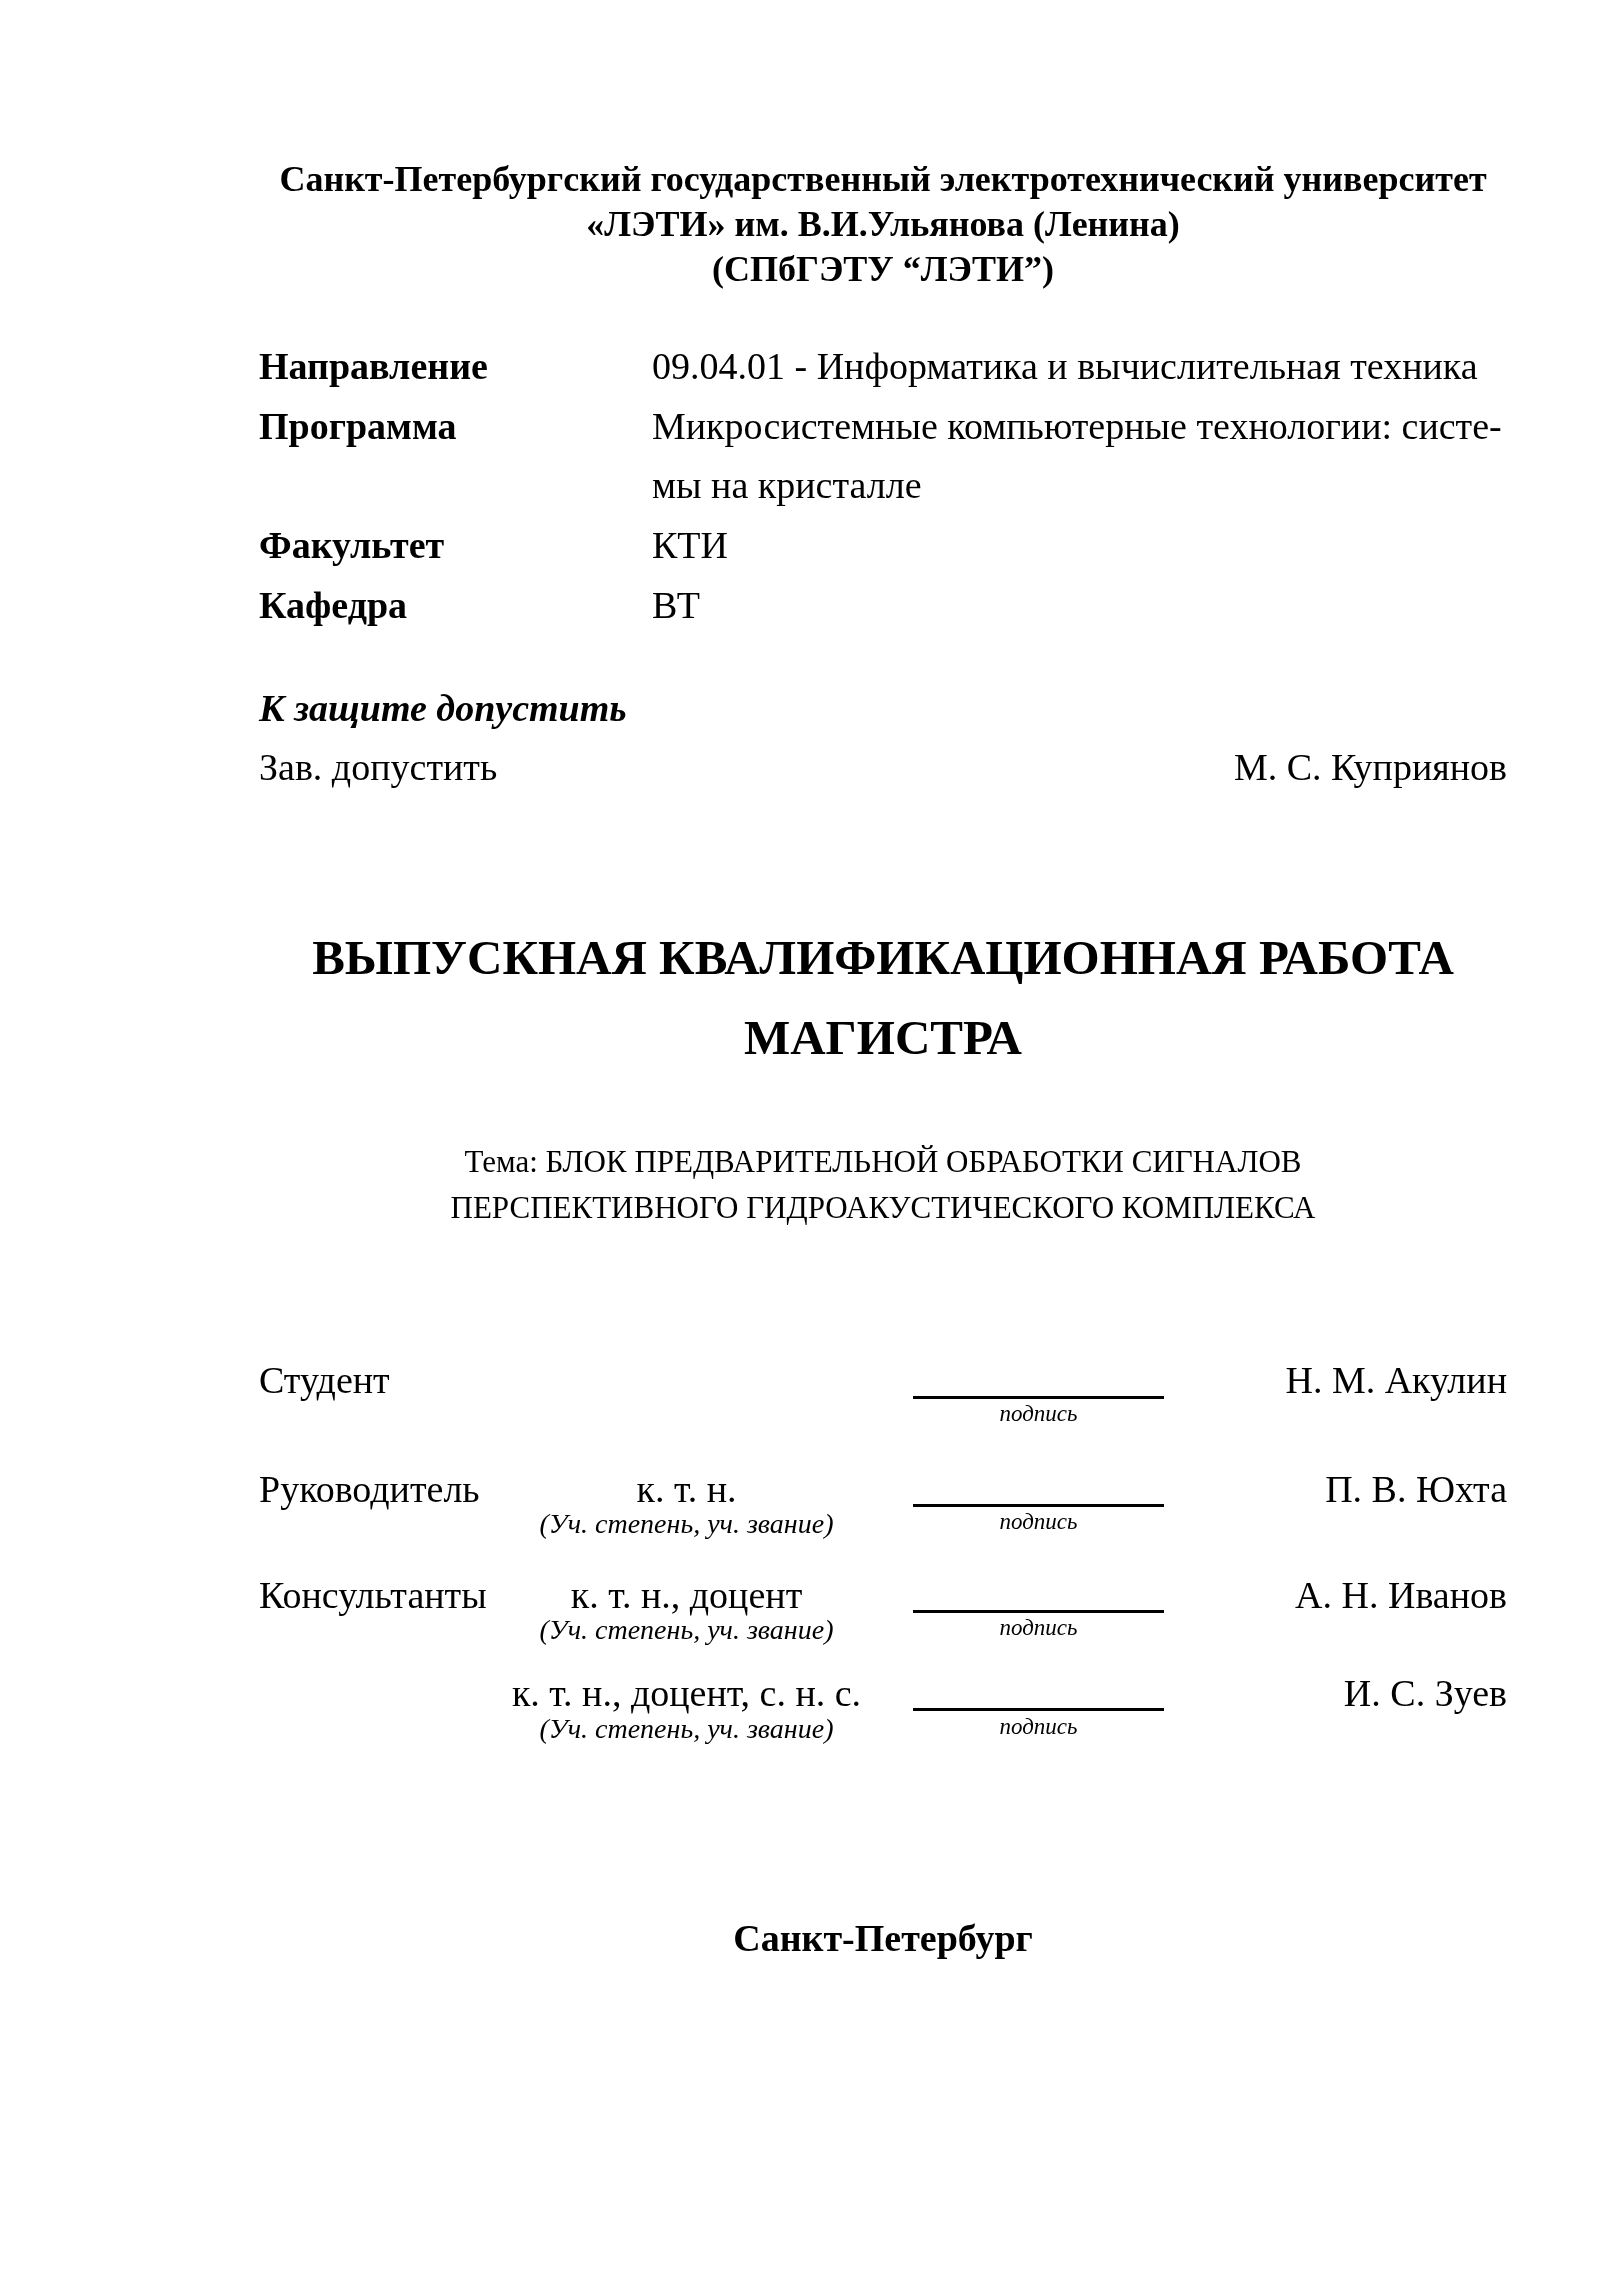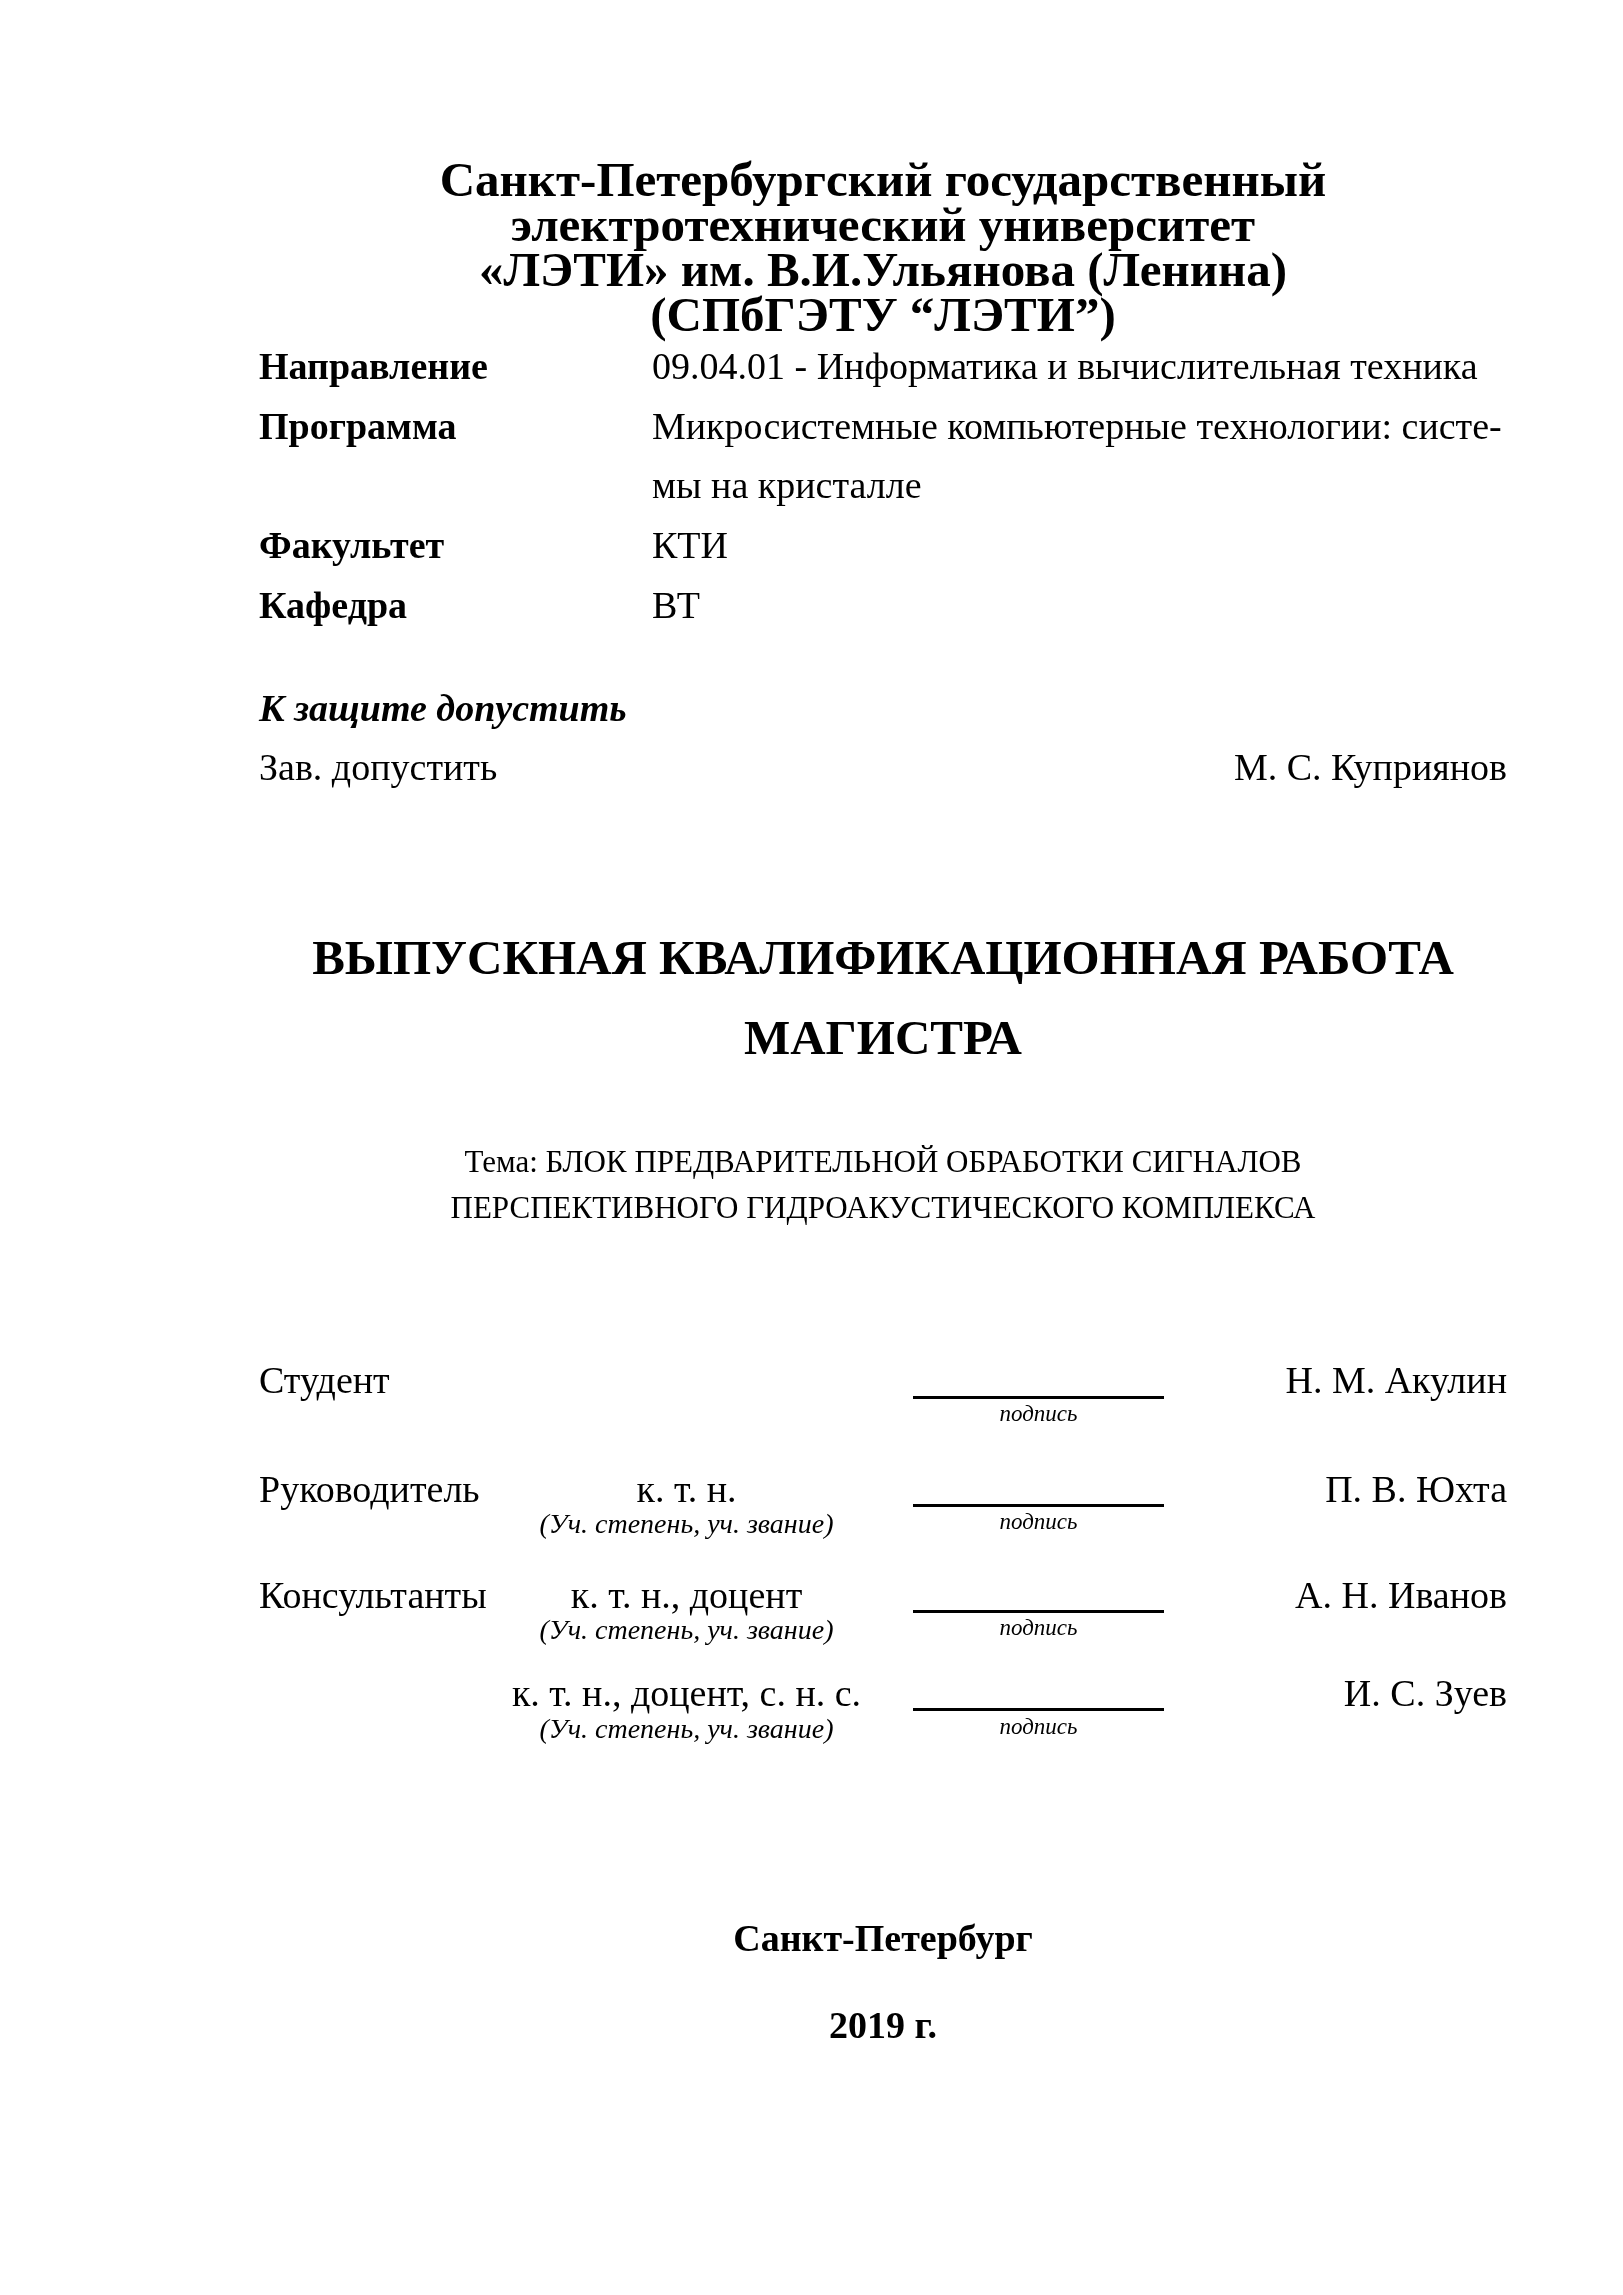--- a/index.html
+++ b/index.html
@@ -27,21 +27,21 @@
     left: 259px;
     width: 1248px;
     text-align: center;
     font-weight: bold;
   }
   .italic { font-style: italic; font-weight: bold; }
 
   .header-block {
     top: 157px;
     line-height: 45px;
-    font-size: 49px;
+    font-size: 36px;
     font-weight: 700;
   }
 
   .field-label { left: 259px; font-weight: 700; }
   .field-value { left: 652px; }
 
   .title-line { font-size: 49px; font-weight: 700; line-height: 1; white-space: nowrap; }
   .topic-line { font-size: 31px; font-weight: 400; line-height: 1; white-space: nowrap; }
 
   .sig-role   { left: 259px; }
@@ -155,16 +155,15 @@
 
   <div>
     <span class="sig-cred" style="top:1674px">к. т. н., доцент, с. н. с.</span>
     <span class="sig-cred-caption" style="top:1715px">(Уч. степень, уч. звание)</span>
     <div class="sig-line" style="top:1708px"></div>
     <span class="sig-caption" style="top:1715px">подпись</span>
     <span class="sig-name" style="top:1674px">И. С. Зуев</span>
   </div>
 
   <div class="center-block" style="top:1919px; font-size:38px; line-height:1">Санкт-Петербург</div>
-  <div class="center-block" style="top:2006px; font-size:38px; line-height:1">2019 г.</div>
 
 </div>
 
 
 </body></html>

